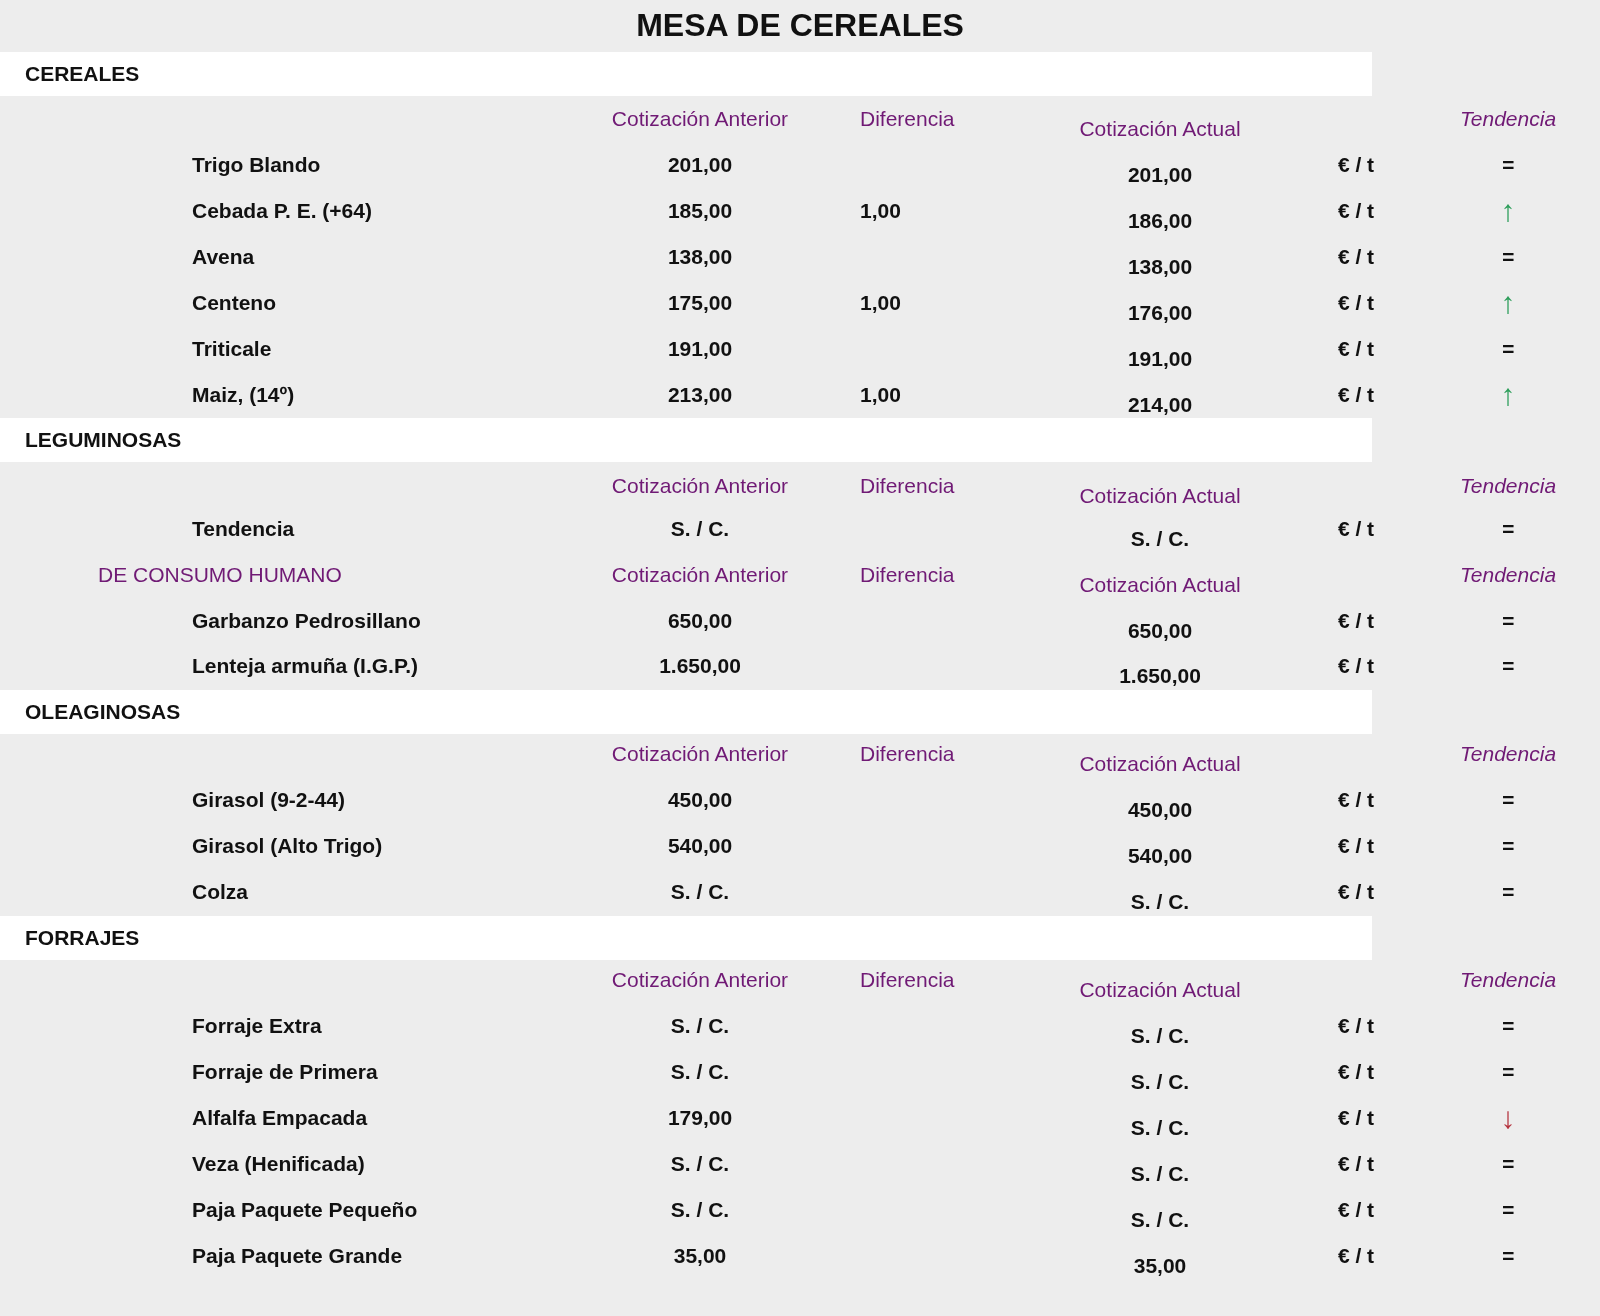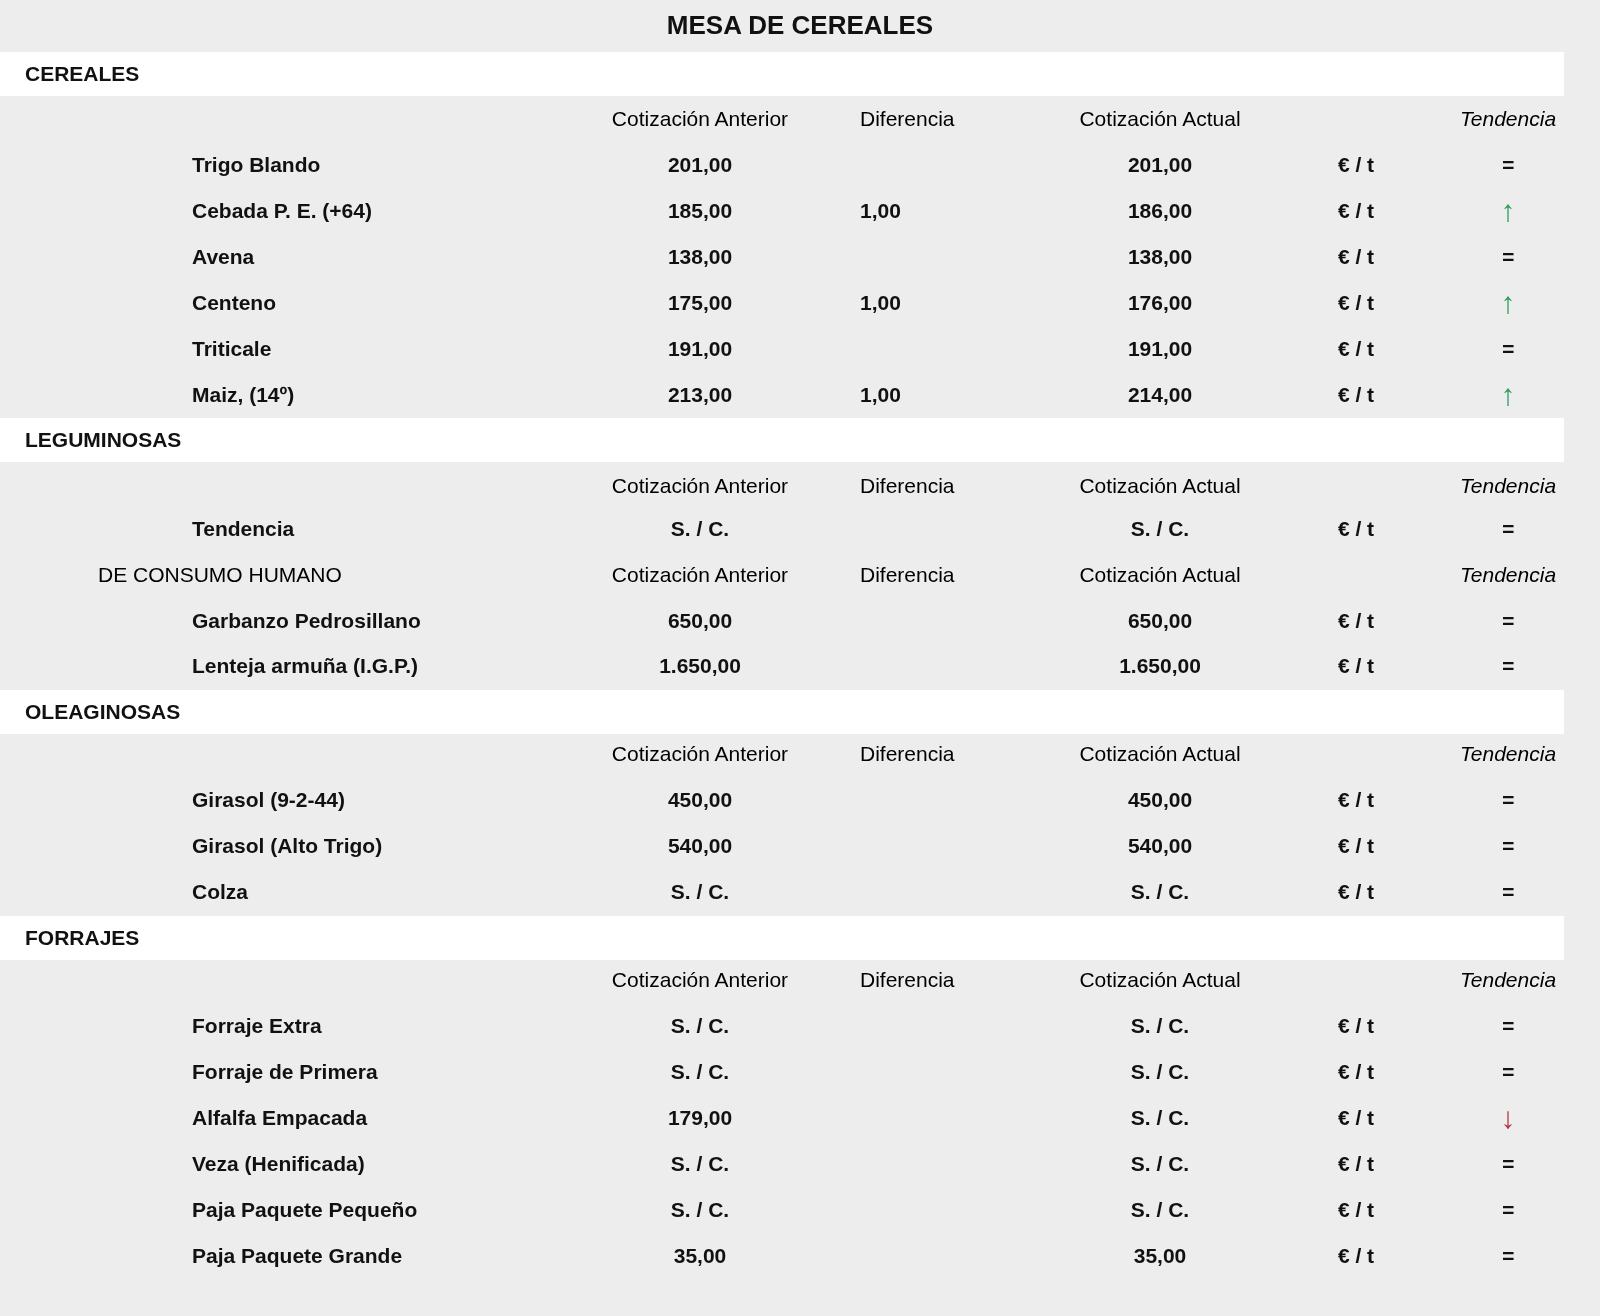--- a/index.html
+++ b/index.html
@@ -6,45 +6,45 @@
   body {
     width: 1600px; height: 1316px; overflow: hidden;
     background: #ededed;
     font-family: "Liberation Sans", "DejaVu Sans", sans-serif;
     color: #111;
     position: relative;
   }
   .title {
     position: absolute; top: 0; left: 0; width: 1600px; height: 52px;
     line-height: 50px; text-align: center;
-    font-size: 26px; font-weight: bold; color: #111;
+    font-size: 32px; font-weight: bold; color: #111;
   }
   .section-bar {
-    position: absolute; left: 0; width: 1564px; height: 44px;
+    position: absolute; left: 0; width: 1372px; height: 44px;
     background: #ffffff;
     text-align: right;
   }
   .section-bar span {
     position: absolute; left: 25px; top: 0; line-height: 44px;
     font-size: 21px; font-weight: bold;
   }
   .row {
     position: absolute; left: 0; width: 1600px; height: 46px;
   }
   .cell {
     position: absolute; top: 0; height: 46px; line-height: 46px;
     font-size: 21px; white-space: nowrap;
   }
-  .hdr .cell { font-weight: normal; color: #000000; }
+  .hdr .cell { font-weight: normal; color: #701a75; }
   .data .cell { font-weight: bold; }
   .c-name { left: 192px; text-align: left; }
   .c-sub  { left: 98px; text-align: left; font-weight: normal; }
   .c-ant  { left: 570px; width: 260px; text-align: center; }
   .c-dif  { left: 860px; width: 172px; text-align: left; }
-  .c-act  { left: 1040px; width: 240px; text-align: center; }
+  .c-act  { left: 1040px; width: 240px; text-align: center; margin-top: 10px; }
   .c-unit { left: 1300px; width: 112px; text-align: center; }
   .c-tend { left: 1440px; width: 136px; text-align: center; font-style: italic; }
   .trend-eq { font-weight: bold; font-size: 21px; }
   .trend-up, .trend-down {
     display: inline-block; font-size: 30px; font-weight: bold; line-height: 46px;
   }
 </style>
 </head>
 <body>
 

